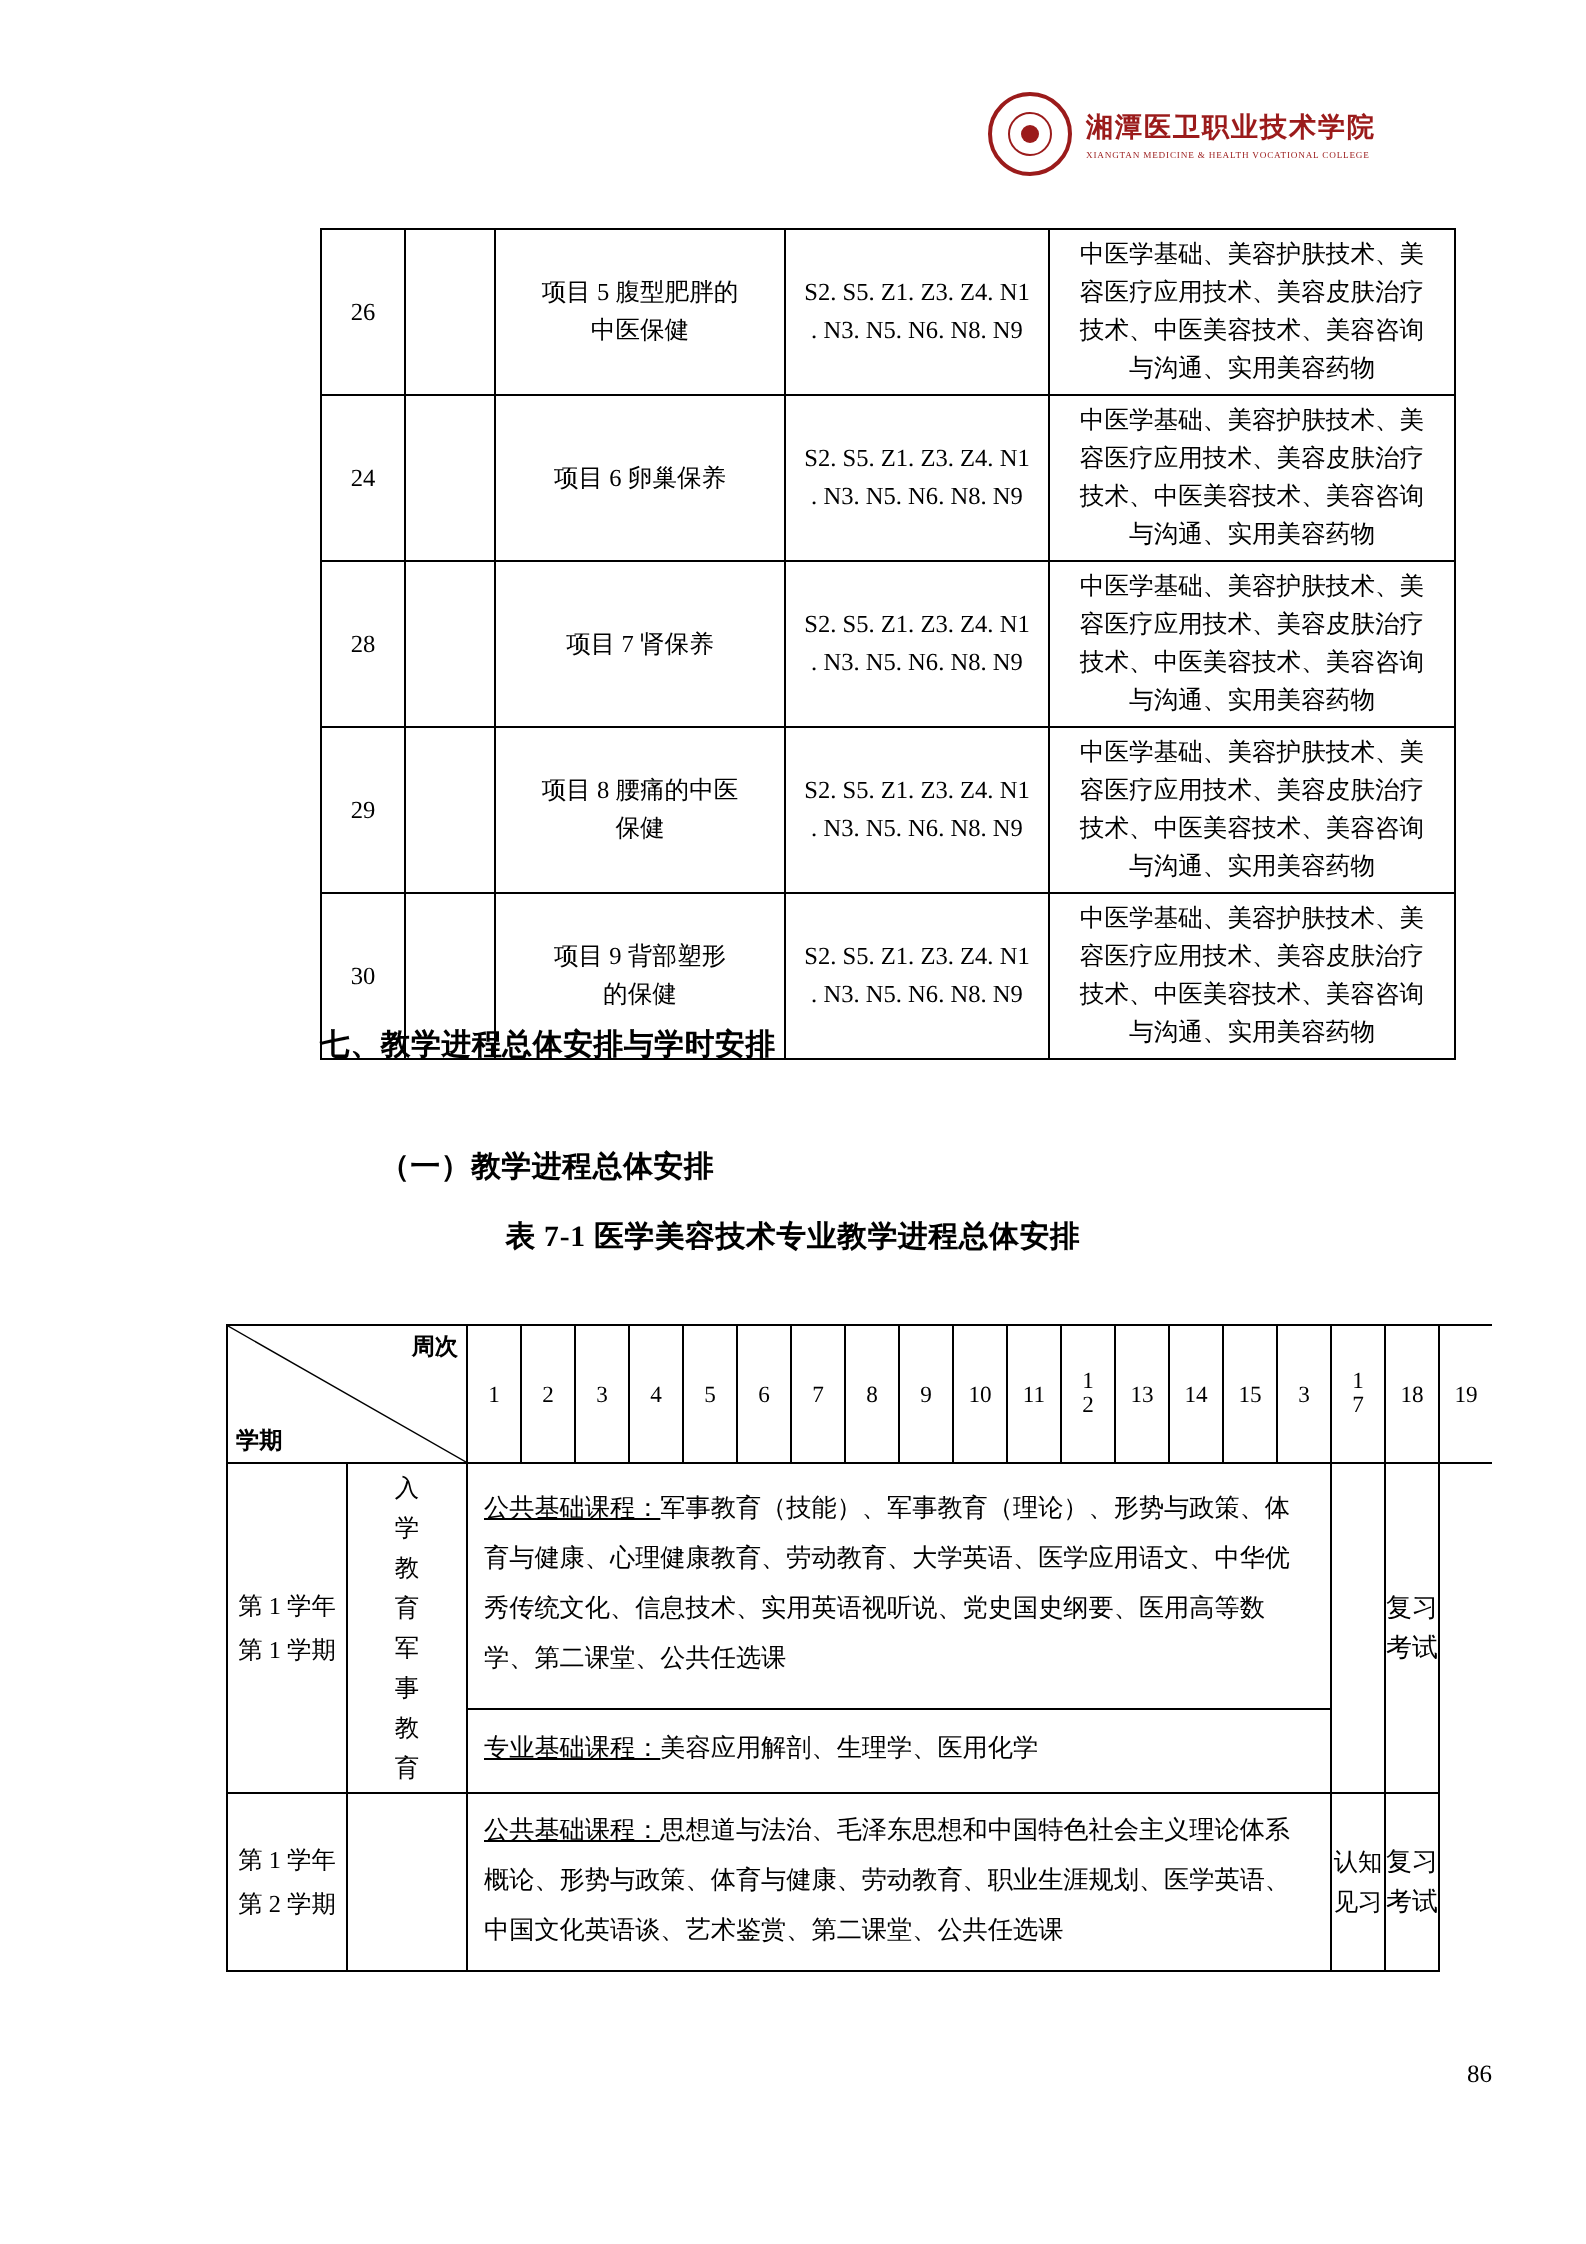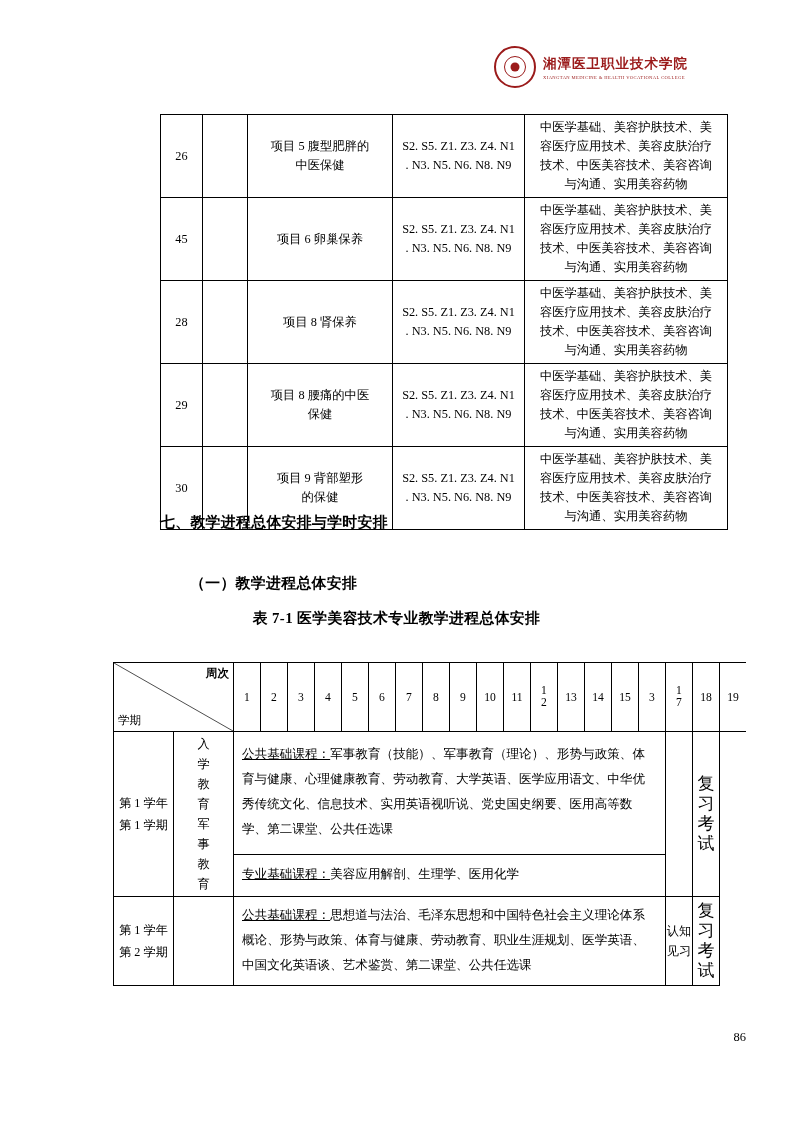--- a/index.html
+++ b/index.html
@@ -163,21 +163,21 @@
     right: 4px;
     top: 2px;
     font-size: 11.6px;
     font-weight: bold;
   }
   .diag .lbl-term {
     position: absolute;
     left: 4px;
     bottom: 2px;
     font-size: 11.6px;
-    font-weight: normal;
+    font-weight: bold;
   }
   .t2 .wk {
     width: 26px;
     font-size: 11.6px;
   }
   .t2 .wk.two-line {
     font-size: 11.6px;
     line-height: 12.5px;
   }
   .t2 .term {
@@ -201,21 +201,21 @@
     font-weight: normal;
   }
   .t2 .tail {
     width: 52px;
     font-size: 12.2px;
     line-height: 20px;
     margin-top: 32px;
   }
   .t2 .tail2 {
     width: 56px;
-    font-size: 17px;
+    font-size: 13px;
     line-height: 20px;
   }
   .pagenum {
     position: absolute;
     left: 0; right: 0;
     top: 1030px;
     text-align: right;
     font-size: 12.5px;
   }
   .nowrap { white-space: nowrap; }
@@ -244,30 +244,30 @@
       </colgroup>
       <tbody id="t1-body">
           <tr>
             <td class="c-no">26</td>
             <td class="c-blank"></td>
             <td class="c-name">项目 5 腹型肥胖的<br>中医保健</td>
             <td class="c-code">S2. S5. Z1. Z3. Z4. N1<br>. N3. N5. N6. N8. N9</td>
             <td class="c-desc">中医学基础、美容护肤技术、美<br>容医疗应用技术、美容皮肤治疗<br>技术、中医美容技术、美容咨询<br>与沟通、实用美容药物</td>
           </tr>
           <tr>
-            <td class="c-no">45</td>
+            <td class="c-no">24</td>
             <td class="c-blank"></td>
             <td class="c-name">项目 6 卵巢保养</td>
             <td class="c-code">S2. S5. Z1. Z3. Z4. N1<br>. N3. N5. N6. N8. N9</td>
             <td class="c-desc">中医学基础、美容护肤技术、美<br>容医疗应用技术、美容皮肤治疗<br>技术、中医美容技术、美容咨询<br>与沟通、实用美容药物</td>
           </tr>
           <tr>
             <td class="c-no">28</td>
             <td class="c-blank"></td>
-            <td class="c-name">项目 8 肾保养</td>
+            <td class="c-name">项目 7 肾保养</td>
             <td class="c-code">S2. S5. Z1. Z3. Z4. N1<br>. N3. N5. N6. N8. N9</td>
             <td class="c-desc">中医学基础、美容护肤技术、美<br>容医疗应用技术、美容皮肤治疗<br>技术、中医美容技术、美容咨询<br>与沟通、实用美容药物</td>
           </tr>
           <tr>
             <td class="c-no">29</td>
             <td class="c-blank"></td>
             <td class="c-name">项目 8 腰痛的中医<br>保健</td>
             <td class="c-code">S2. S5. Z1. Z3. Z4. N1<br>. N3. N5. N6. N8. N9</td>
             <td class="c-desc">中医学基础、美容护肤技术、美<br>容医疗应用技术、美容皮肤治疗<br>技术、中医美容技术、美容咨询<br>与沟通、实用美容药物</td>
           </tr>

